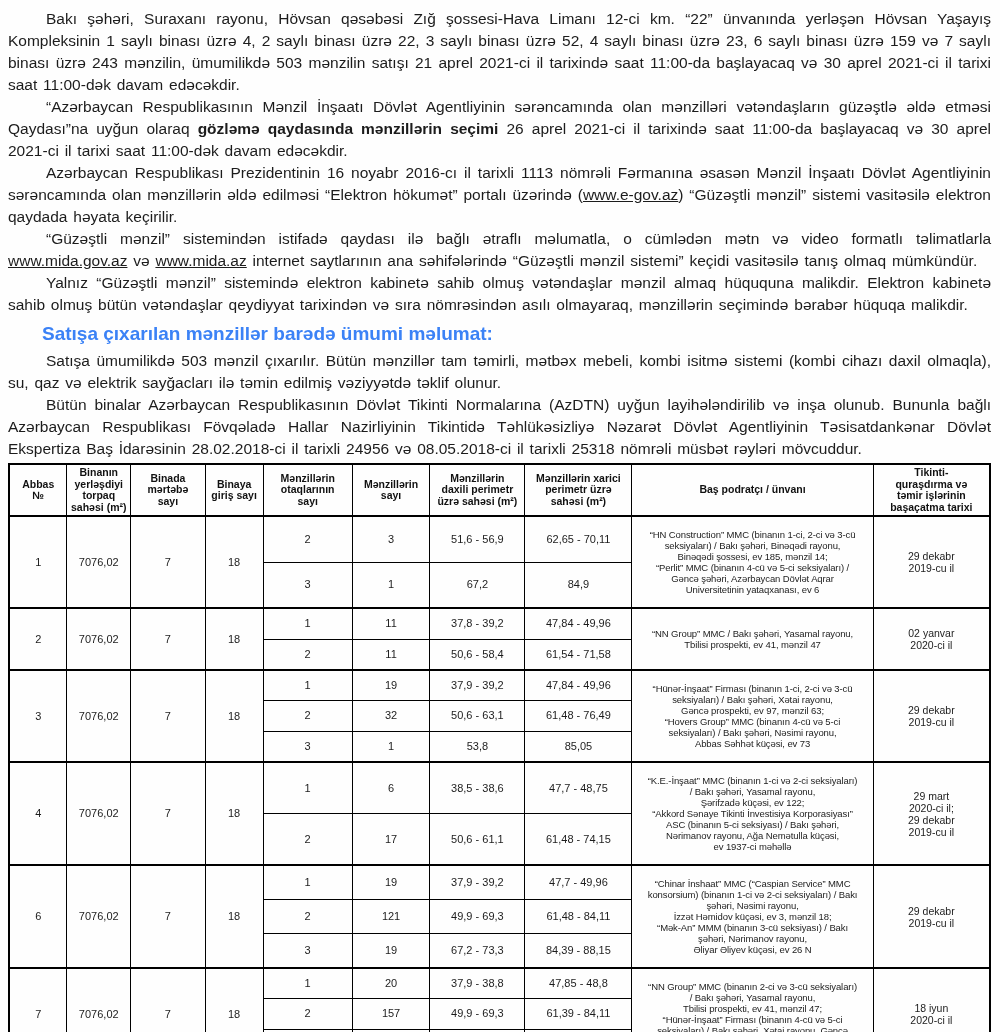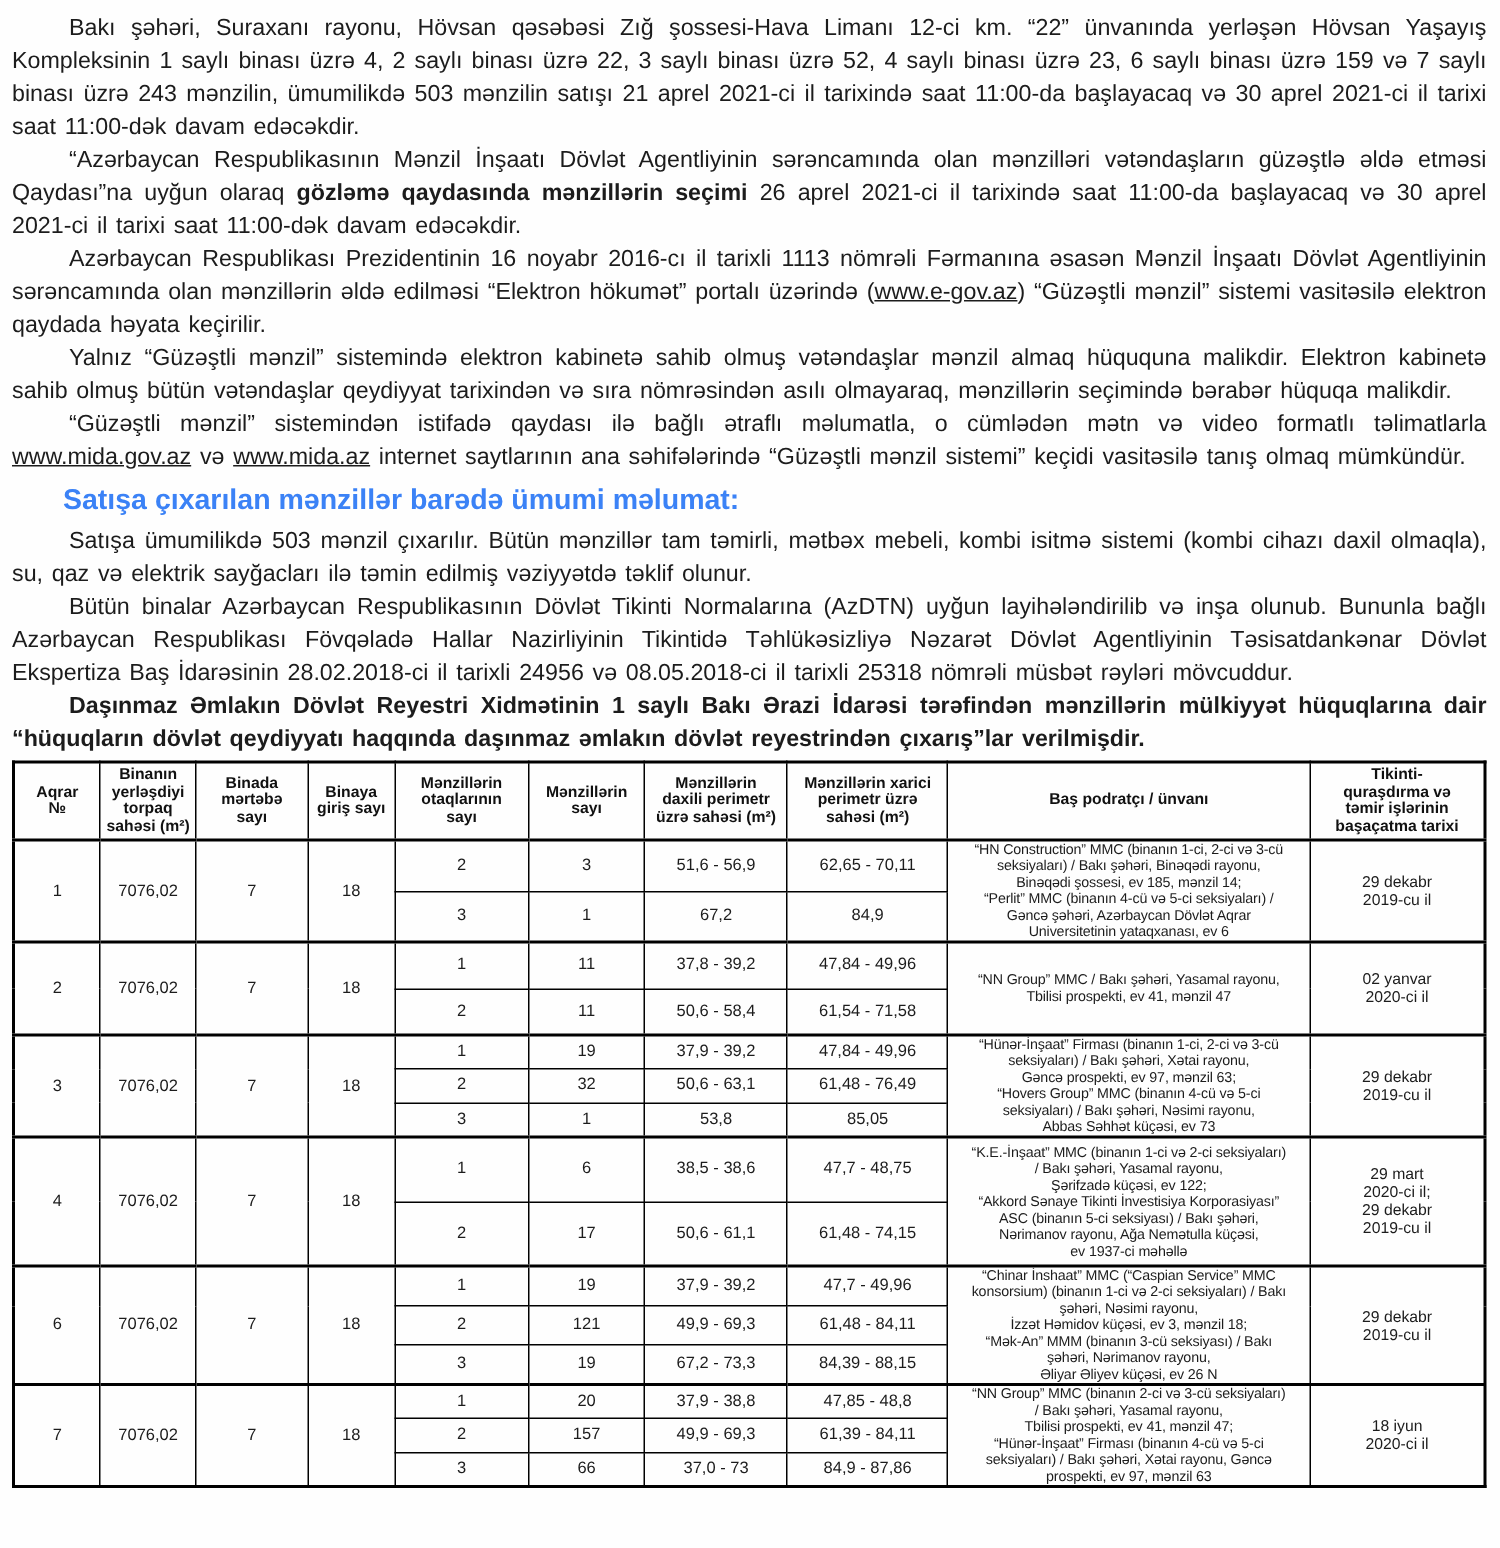--- a/index.html
+++ b/index.html
@@ -56,64 +56,63 @@
   }
   td.val {
     font-size: 11px;
     line-height: 13px;
     padding: 2px 1px;
   }
   td.podratci {
     font-size: 9.5px;
     line-height: 11px;
     white-space: pre-line;
-    padding: 0 2px;
+    padding: 12px 2px;
     letter-spacing: -0.1px;
     margin-top: 34px;
   }
   td.tarix {
     font-size: 10.5px;
     line-height: 12px;
     white-space: pre-line;
     padding: 18px 1px;
   }
   tr.bstart td { border-top: 2px solid #000; }
 </style>
 </head>
 <body>
 
 <div class="page">
   <div class="text-block">
       <p class="para"><span class="">Bakı şəhəri, Suraxanı rayonu, Hövsan qəsəbəsi Zığ şossesi-Hava Limanı 12-ci km. “22” ünvanında yerləşən Hövsan Yaşayış Kompleksinin 1 saylı binası üzrə 4, 2 saylı binası üzrə 22, 3 saylı binası üzrə 52, 4 saylı binası üzrə 23, 6 saylı binası üzrə 159 və 7 saylı binası üzrə 243 mənzilin, ümumilikdə 503 mənzilin satışı 21 aprel 2021-ci il tarixində saat 11:00-da başlayacaq və 30 aprel 2021-ci il tarixi saat 11:00-dək davam edəcəkdir.</span></p>
       <p class="para"><span class="">“Azərbaycan Respublikasının Mənzil İnşaatı Dövlət Agentliyinin sərəncamında olan mənzilləri vətəndaşların güzəştlə əldə etməsi Qaydası”na uyğun olaraq </span><span class="b ">gözləmə qaydasında mənzillərin seçimi</span><span class=""> 26 aprel 2021-ci il tarixində saat 11:00-da başlayacaq və 30 aprel 2021-ci il tarixi saat 11:00-dək davam edəcəkdir.</span></p>
       <p class="para"><span class="">Azərbaycan Respublikası Prezidentinin 16 noyabr 2016-cı il tarixli 1113 nömrəli Fərmanına əsasən Mənzil İnşaatı Dövlət Agentliyinin sərəncamında olan mənzillərin əldə edilməsi “Elektron hökumət” portalı üzərində (</span><span class="u">www.e-gov.az</span><span class="">) “Güzəştli mənzil” sistemi vasitəsilə elektron qaydada həyata keçirilir.</span></p>
+      <p class="para"><span class="">“Güzəştli mənzil” sistemindən istifadə qaydası ilə bağlı ətraflı məlumatla, o cümlədən mətn və video formatlı təlimatlarla </span><span class="u">www.mida.gov.az</span><span class=""> və </span><span class="u">www.mida.az</span><span class=""> internet saytlarının ana səhifələrində “Güzəştli mənzil sistemi” keçidi vasitəsilə tanış olmaq mümkündür.</span></p>
       <p class="para"><span class="">Yalnız “Güzəştli mənzil” sistemində elektron kabinetə sahib olmuş vətəndaşlar mənzil almaq hüququna malikdir. Elektron kabinetə sahib olmuş bütün vətəndaşlar qeydiyyat tarixindən və sıra nömrəsindən asılı olmayaraq, mənzillərin seçimində bərabər hüquqa malikdir.</span></p>
-      <p class="para"><span class="">“Güzəştli mənzil” sistemindən istifadə qaydası ilə bağlı ətraflı məlumatla, o cümlədən mətn və video formatlı təlimatlarla </span><span class="u">www.mida.gov.az</span><span class=""> və </span><span class="u">www.mida.az</span><span class=""> internet saytlarının ana səhifələrində “Güzəştli mənzil sistemi” keçidi vasitəsilə tanış olmaq mümkündür.</span></p>
       <h2 class="heading"><span class="">Satışa çıxarılan mənzillər barədə ümumi məlumat:</span></h2>
       <p class="para"><span class="">Satışa ümumilikdə 503 mənzil çıxarılır. Bütün mənzillər tam təmirli, mətbəx mebeli, kombi isitmə sistemi (kombi cihazı daxil olmaqla), su, qaz və elektrik sayğacları ilə təmin edilmiş vəziyyətdə təklif olunur.</span></p>
       <p class="para"><span class="">Bütün binalar Azərbaycan Respublikasının Dövlət Tikinti Normalarına (AzDTN) uyğun layihələndirilib və inşa olunub. Bununla bağlı Azərbaycan Respublikası Fövqəladə Hallar Nazirliyinin Tikintidə Təhlükəsizliyə Nəzarət Dövlət Agentliyinin Təsisatdankənar Dövlət Ekspertiza Baş İdarəsinin 28.02.2018-ci il tarixli 24956 və 08.05.2018-ci il tarixli 25318 nömrəli müsbət rəyləri mövcuddur.</span></p>
-      <p class="para"><span class="b ">Daşınmaz Əmlakın Dövlət Reyestri Xidmətinin 1 saylı Bakı Ərazi İdarəsi tərəfindən mənzillərin mülkiyyət hüquqlarına dair “hüquqların dövlət qeydiyyatı haqqında daşınmaz əmlakın dövlət reyestrindən çıxarış”lar verilmişdir.</span></p>
     </div>
 
   <table class="apt-table">
     <colgroup>
       <col style="width:5.9%">
       <col style="width:6.5%">
       <col style="width:7.6%">
       <col style="width:5.9%">
       <col style="width:9.1%">
       <col style="width:7.9%">
       <col style="width:9.7%">
       <col style="width:10.9%">
       <col style="width:24.6%">
       <col style="width:11.9%">
     </colgroup>
     <thead>
       <tr>
-        <th>Aqrar
+        <th>Abbas
 №</th>
         <th>Binanın
 yerləşdiyi
 torpaq
 sahəsi (m²)</th>
         <th>Binada
 mərtəbə
 sayı</th>
         <th>Binaya
 giriş sayı</th>

